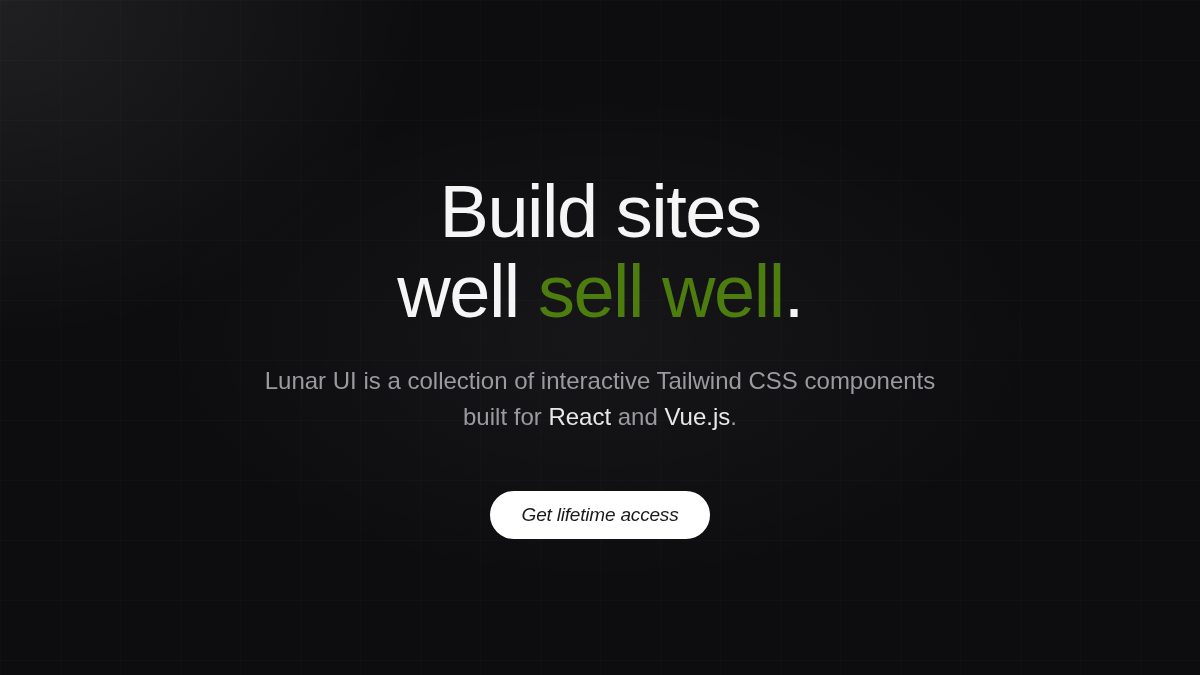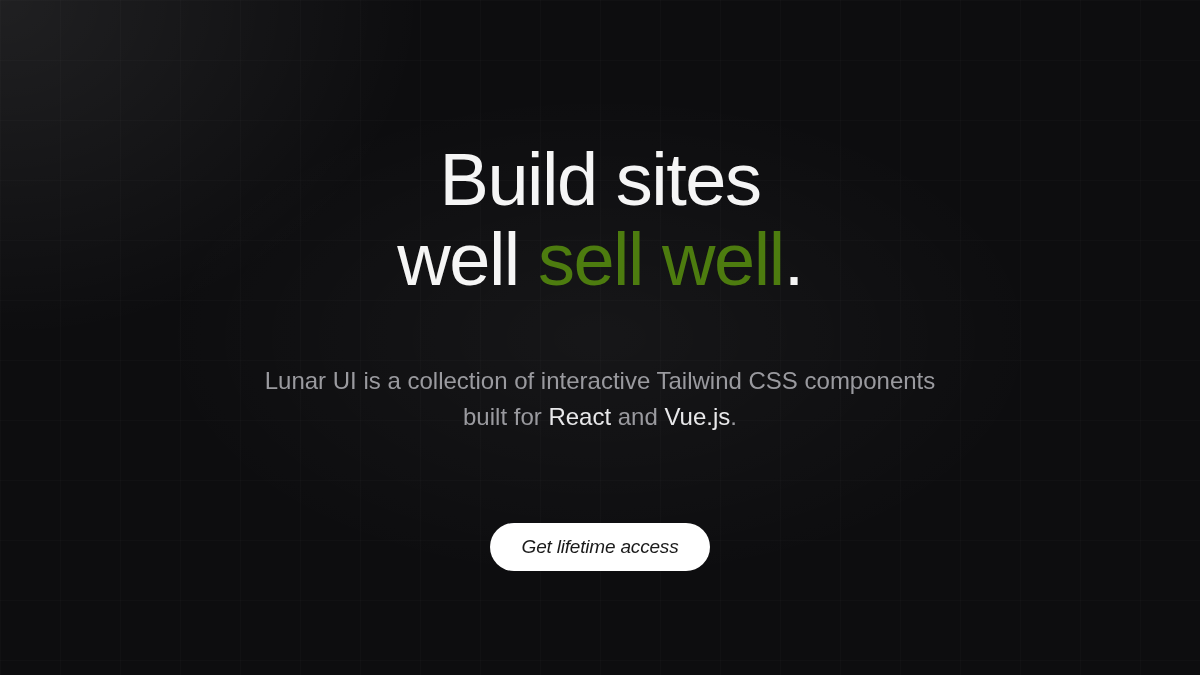--- a/index.html
+++ b/index.html
@@ -52,21 +52,20 @@
       position: relative;
       width: 100%;
       height: 100%;
       display: flex;
       flex-direction: column;
       align-items: center;
       justify-content: center;
       text-align: center;
       z-index: 2;
       padding-top: 36px;
-      gap: 32px;
     }
 
     .headline {
       font-size: 74px;
       font-weight: 500;
       line-height: 1.08;
       letter-spacing: -0.02em;
       color: #f5f5f5;
       margin-bottom: 32px;
     }

